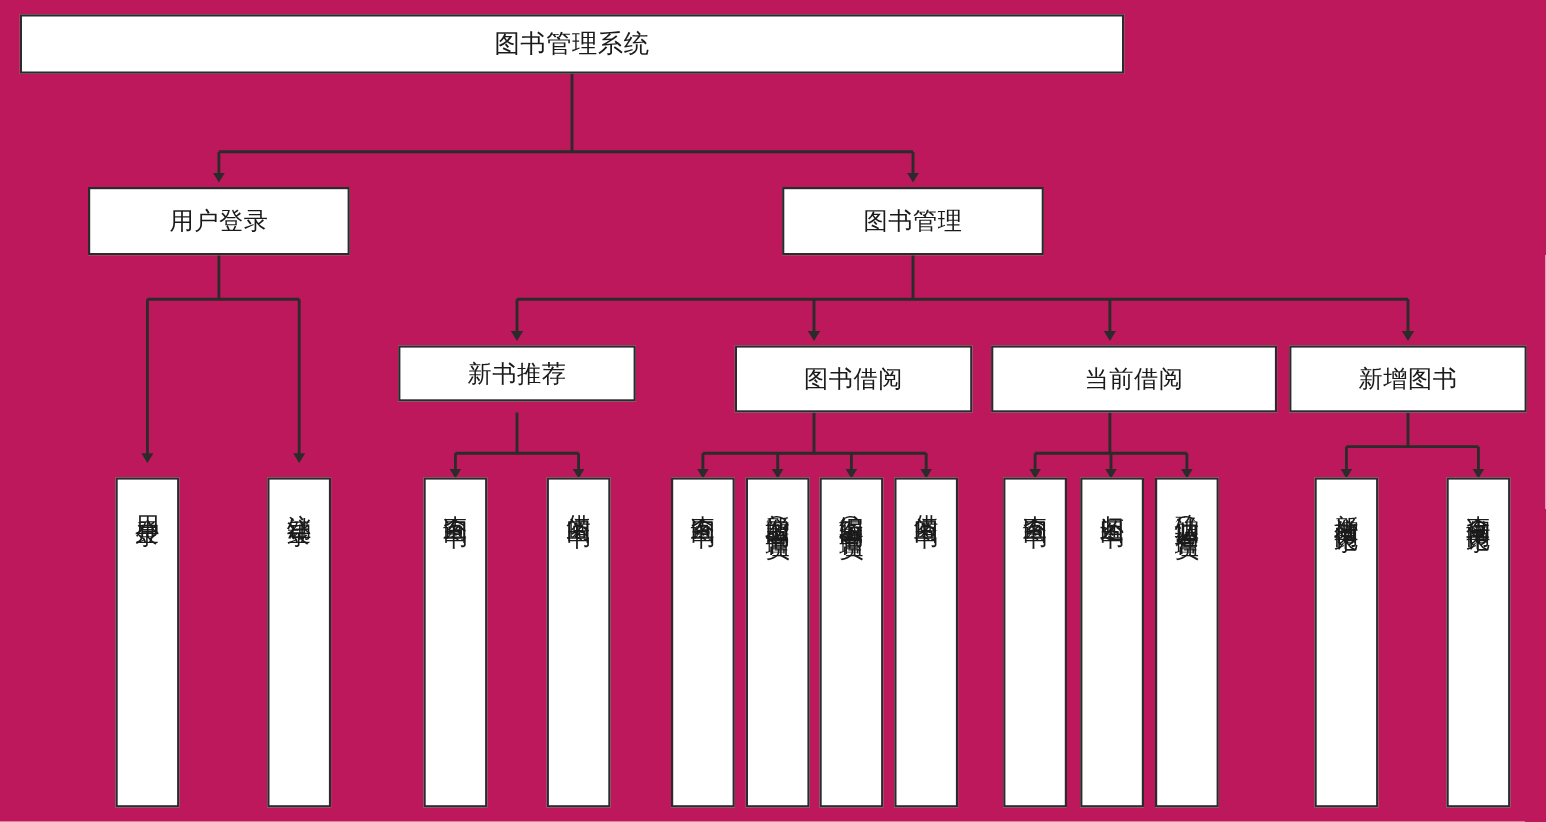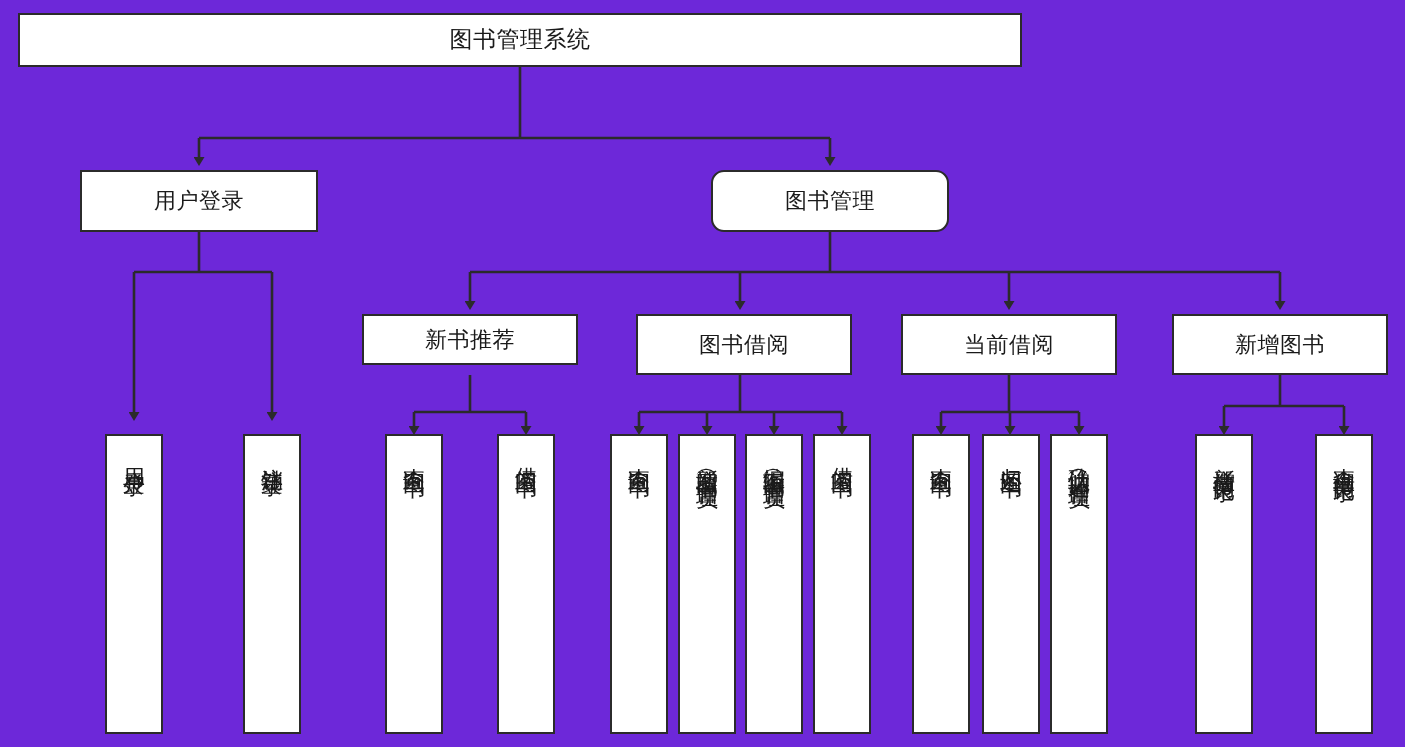--- a/index.html
+++ b/index.html
@@ -7,21 +7,21 @@
     padding: 0;
     background: #ffffff;
   }
   body {
     font-family: "Liberation Sans", "DejaVu Sans", sans-serif;
   }
   #canvas {
     position: relative;
     width: 1405px;
     height: 747px;
-    background: #6d28d9;
+    background: #be185d;
     overflow: hidden;
   }
   #edges {
     position: absolute;
     left: 0;
     top: 0;
     width: 1405px;
     height: 747px;
   }
   .node {
@@ -126,33 +126,33 @@
   </svg>
 
   <div class="node horiz" id="title-node" style="left:18px; top:13px; width:1004px; height:54px;">
     <span class="lbl">图书管理系统</span>
   </div>
 
   <div class="node horiz" style="left:80px; top:170px; width:238px; height:62px;">
     <span class="lbl">用户登录</span>
   </div>
 
-  <div class="node horiz" style="left:711px; top:170px; width:238px; height:62px;border-radius:13px;">
+  <div class="node horiz" style="left:711px; top:170px; width:238px; height:62px;">
     <span class="lbl">图书管理</span>
   </div>
 
   <div class="node horiz" style="left:362px; top:314px; width:216px; height:51px;">
     <span class="lbl">新书推荐</span>
   </div>
 
-  <div class="node horiz" style="left:636px; top:314px; width:216px; height:61px;">
+  <div class="node horiz" style="left:668px; top:314px; width:216px; height:61px;">
     <span class="lbl">图书借阅</span>
   </div>
 
-  <div class="node horiz" style="left:901px; top:314px; width:216px; height:61px;">
+  <div class="node horiz" style="left:901px; top:314px; width:260px; height:61px;">
     <span class="lbl">当前借阅</span>
   </div>
 
   <div class="node horiz" style="left:1172px; top:314px; width:216px; height:61px;">
     <span class="lbl">新增图书</span>
   </div>
 
   <div class="node vert" style="left:105px; top:434px; width:58px; height:300px;">
     <span class="lbl">用户登录</span>
   </div>

